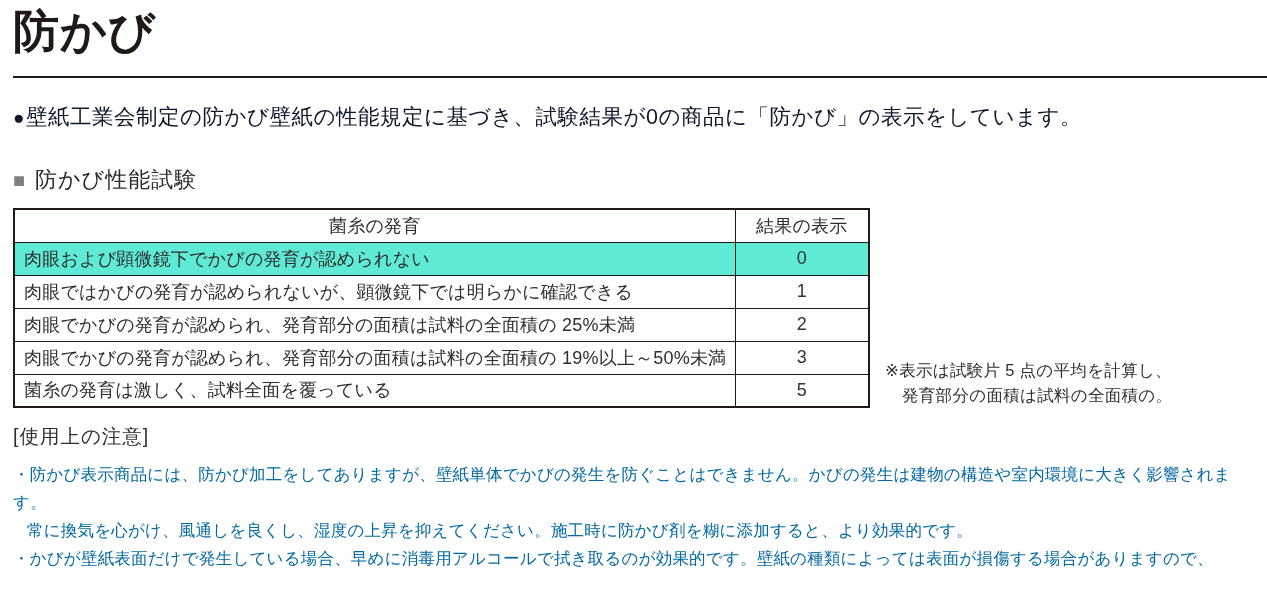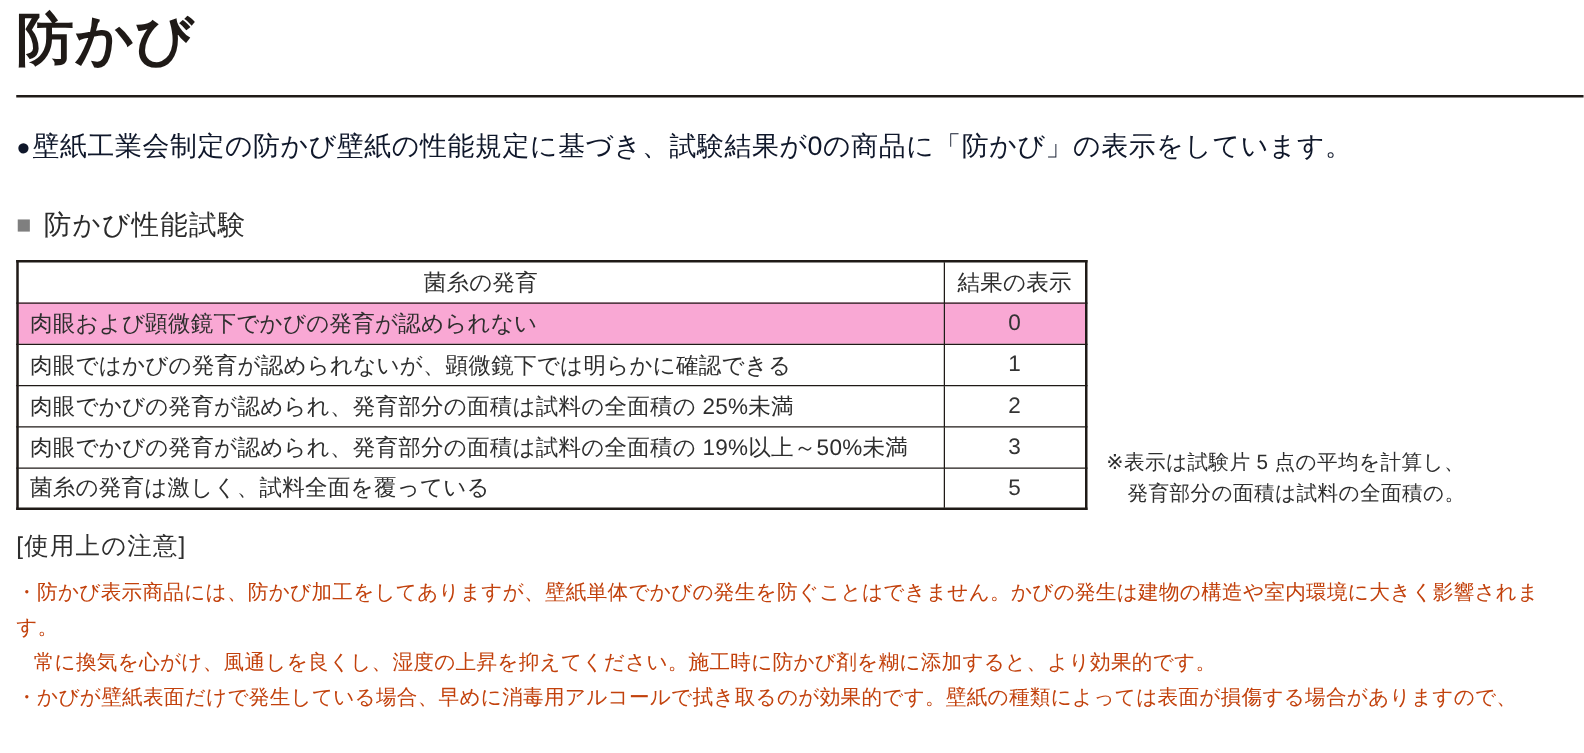--- a/index.html
+++ b/index.html
@@ -69,44 +69,44 @@
     border: 1px solid #1f1a17;
     height: 33px;
     font-size: 18px;
     font-weight: 400;
     color: #2e2e2e;
     vertical-align: middle;
     letter-spacing: 0.2px;
   }
   table.perf-table th { text-align: center; }
   table.perf-table td.desc { text-align: left; padding-left: 9px; }
-  table.perf-table .result-col { width: 114px; }
+  table.perf-table .result-col { width: 134px; }
   table.perf-table td.num { text-align: center; font-size: 18px; color: #333; }
-  tr.highlight td { background: #f9a8d4; }
+  tr.highlight td { background: #5eead4; }
 
   .table-note {
     font-size: 16.5px;
     color: #2e2e2e;
     line-height: 25px;
     margin-left: 15px;
     margin-bottom: 0;
     white-space: nowrap;
     letter-spacing: 0.3px;
   }
   .table-note .indent { padding-left: 17px; }
 
   .usage-title {
     margin-top: 15px;
     font-size: 19.5px;
     font-weight: 400;
     color: #2e2e2e;
     letter-spacing: 1px;
   }
   .usage-notes { margin-top: 10px; }
-  .usage-item { font-size: 16.5px; color: #c2410c; line-height: 28px; letter-spacing: 0.2px; }
+  .usage-item { font-size: 16.5px; color: #0369a1; line-height: 28px; letter-spacing: 0.2px; }
   .usage-item .cont { padding-left: 14px; }
 </style>
 </head>
 <body>
 
 <div class="page">
 
   <h1 class="page-title">防かび</h1>
   <hr class="title-divider">
 

